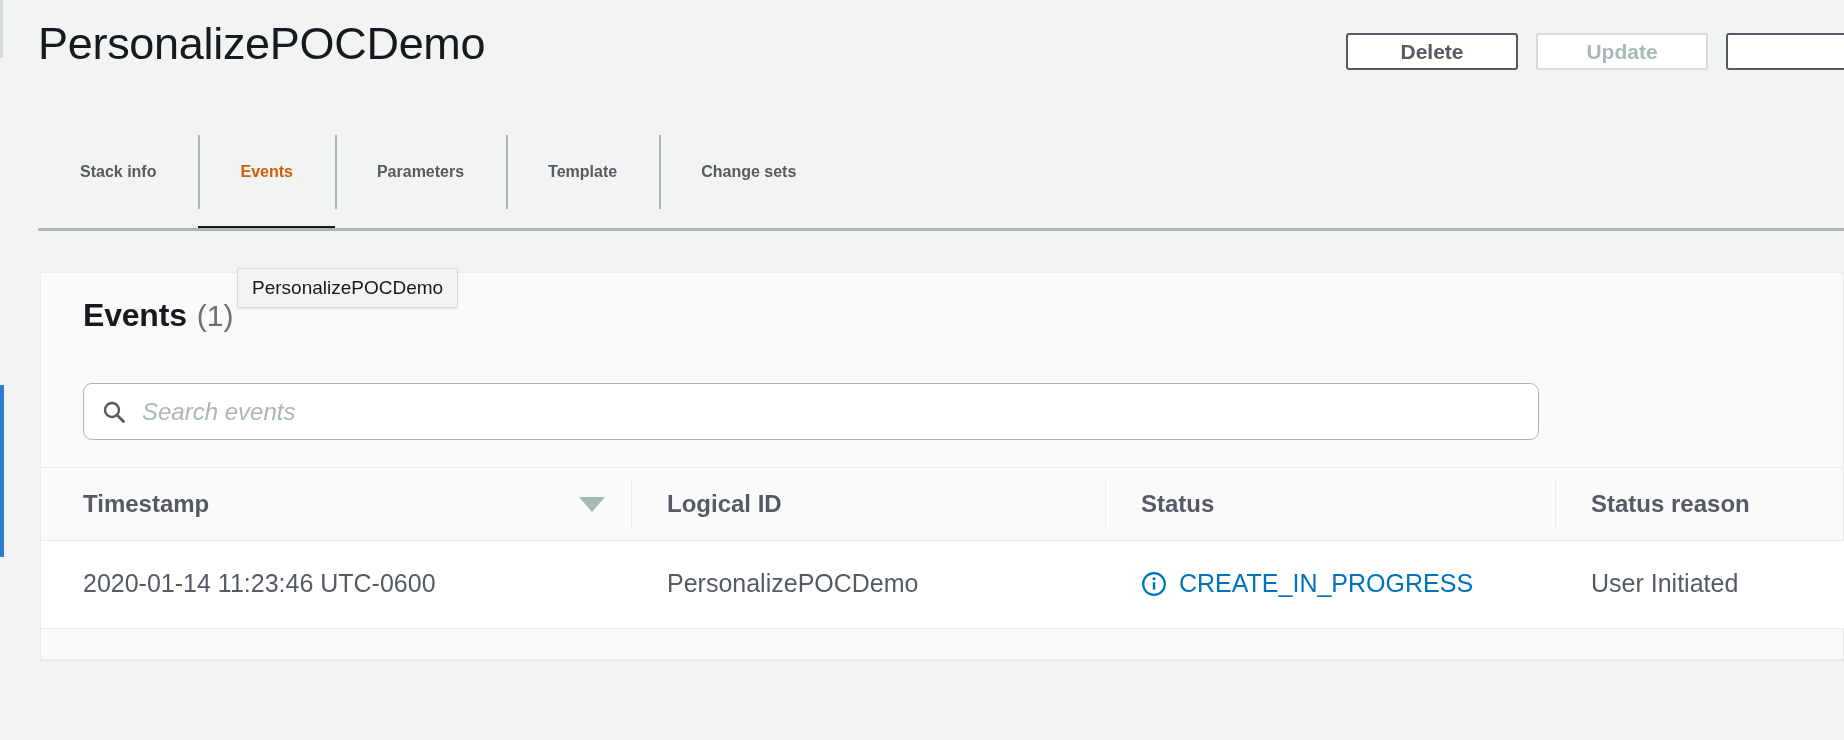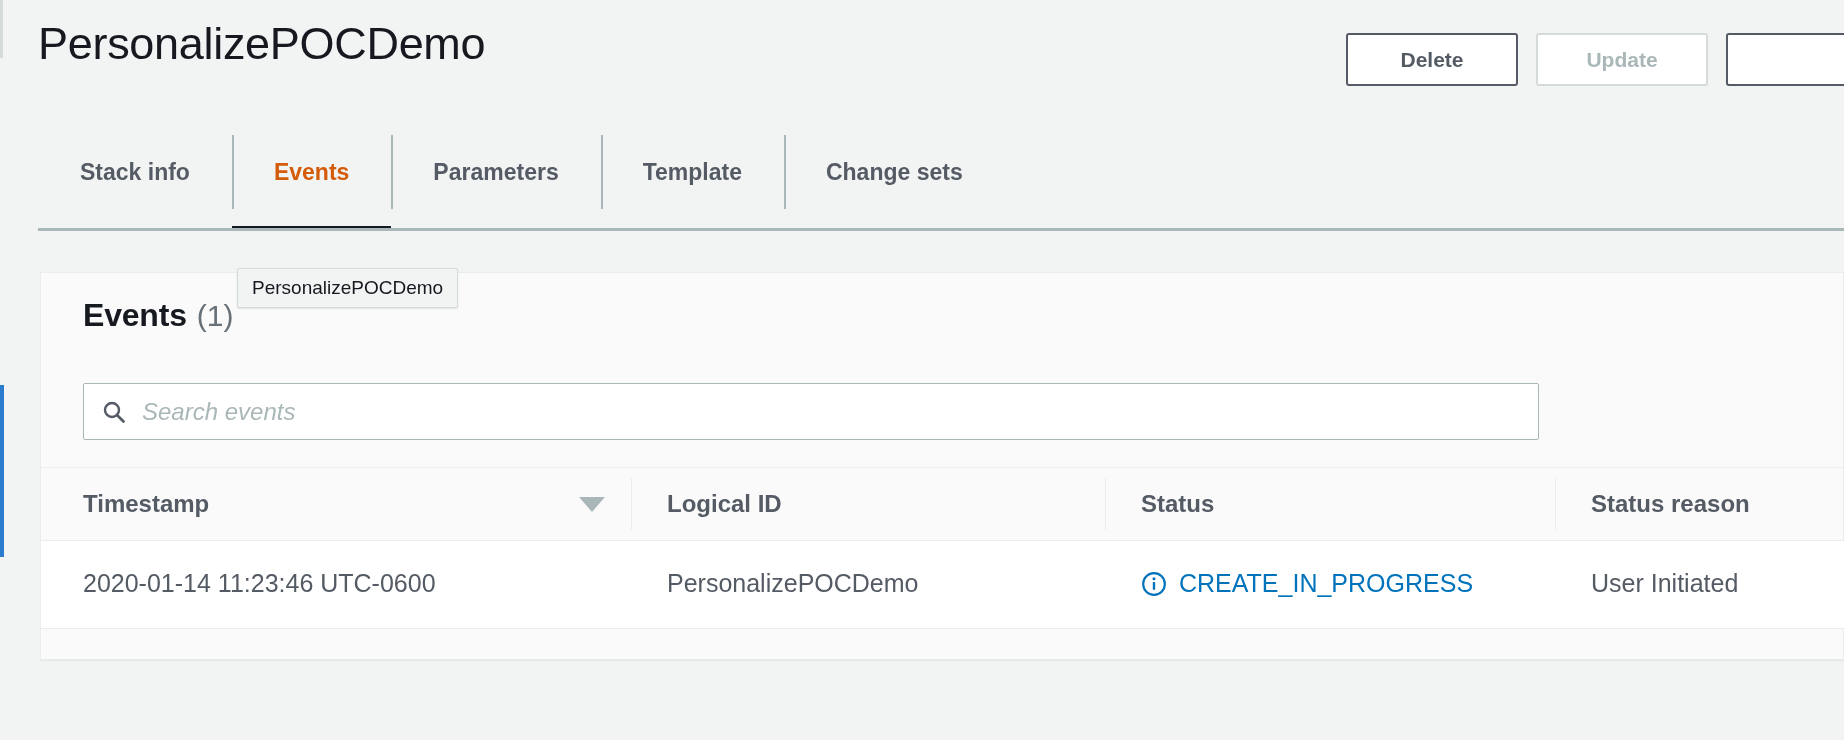--- a/index.html
+++ b/index.html
@@ -49,21 +49,21 @@
   }
   #header-actions {
     position: absolute;
     right: -54px;
     top: 33px;
     display: flex;
     gap: 18px;
     align-items: flex-start;
   }
   .btn {
-    height: 53px;
+    height: 37px;
     min-width: 172px;
     box-sizing: border-box;
     border-radius: 3px;
     background: #ffffff;
     font-size: 21px;
     font-weight: bold;
     font-family: "Liberation Sans", sans-serif;
     display: flex;
     align-items: center;
     justify-content: center;
@@ -93,21 +93,21 @@
     display: flex;
     align-items: stretch;
     height: 118px;
   }
   .tab {
     position: relative;
     display: flex;
     align-items: center;
     justify-content: center;
     padding: 0 42px;
-    font-size: 23px;
+    font-size: 16px;
     font-weight: bold;
     color: #545b64;
     cursor: pointer;
     height: 118px;
     box-sizing: border-box;
     white-space: nowrap;
   }
   .tab + .tab::before {
     content: "";
     position: absolute;
@@ -188,21 +188,21 @@
 
   
   #search-wrap {
     position: absolute;
     left: 42px;
     top: 110px;
     width: 1456px;
     height: 57px;
     background: #ffffff;
     border: 1px solid #aab7b8;
-    border-radius: 2px;
+    border-radius: 9px;
     box-sizing: border-box;
     display: flex;
     align-items: center;
     padding: 0 18px;
   }
   #search-icon {
     width: 24px;
     height: 24px;
     flex: 0 0 auto;
     margin-right: 16px;

